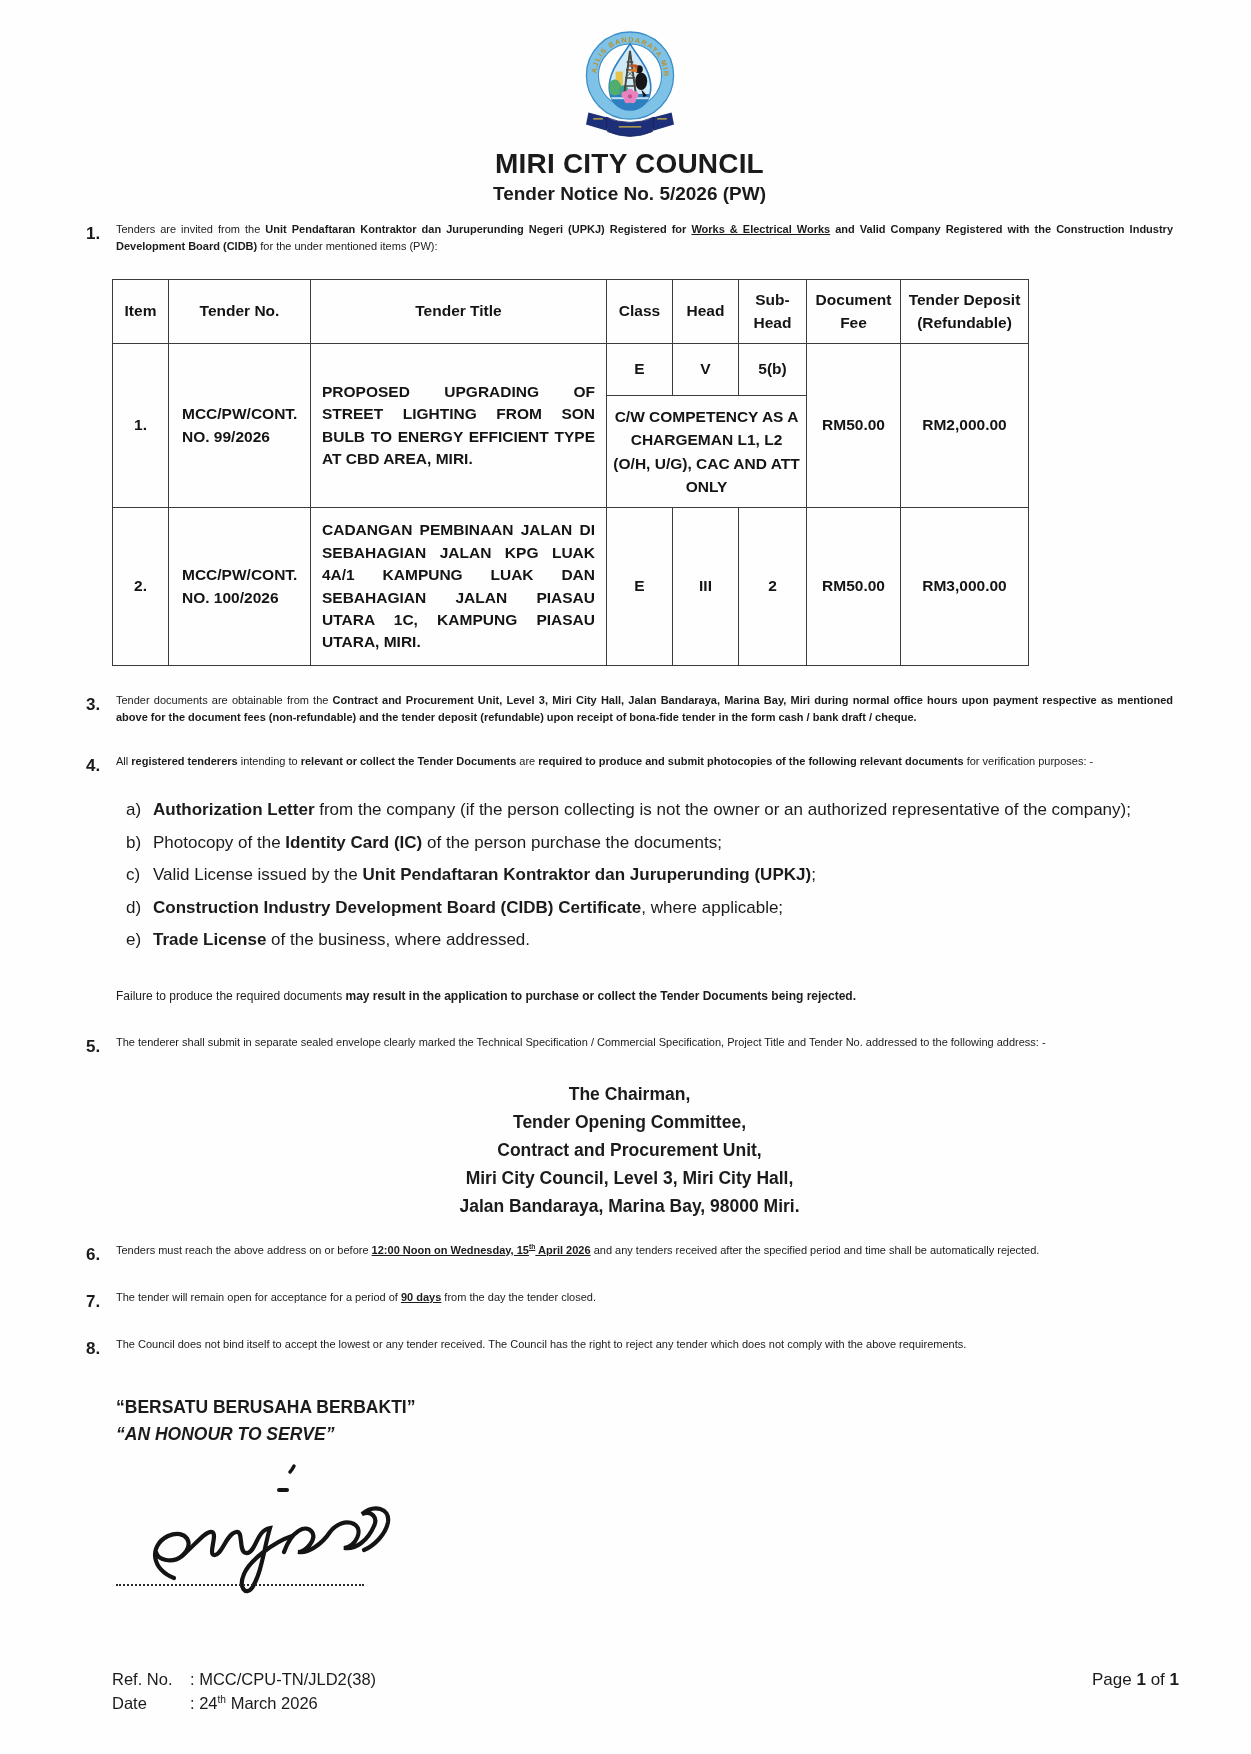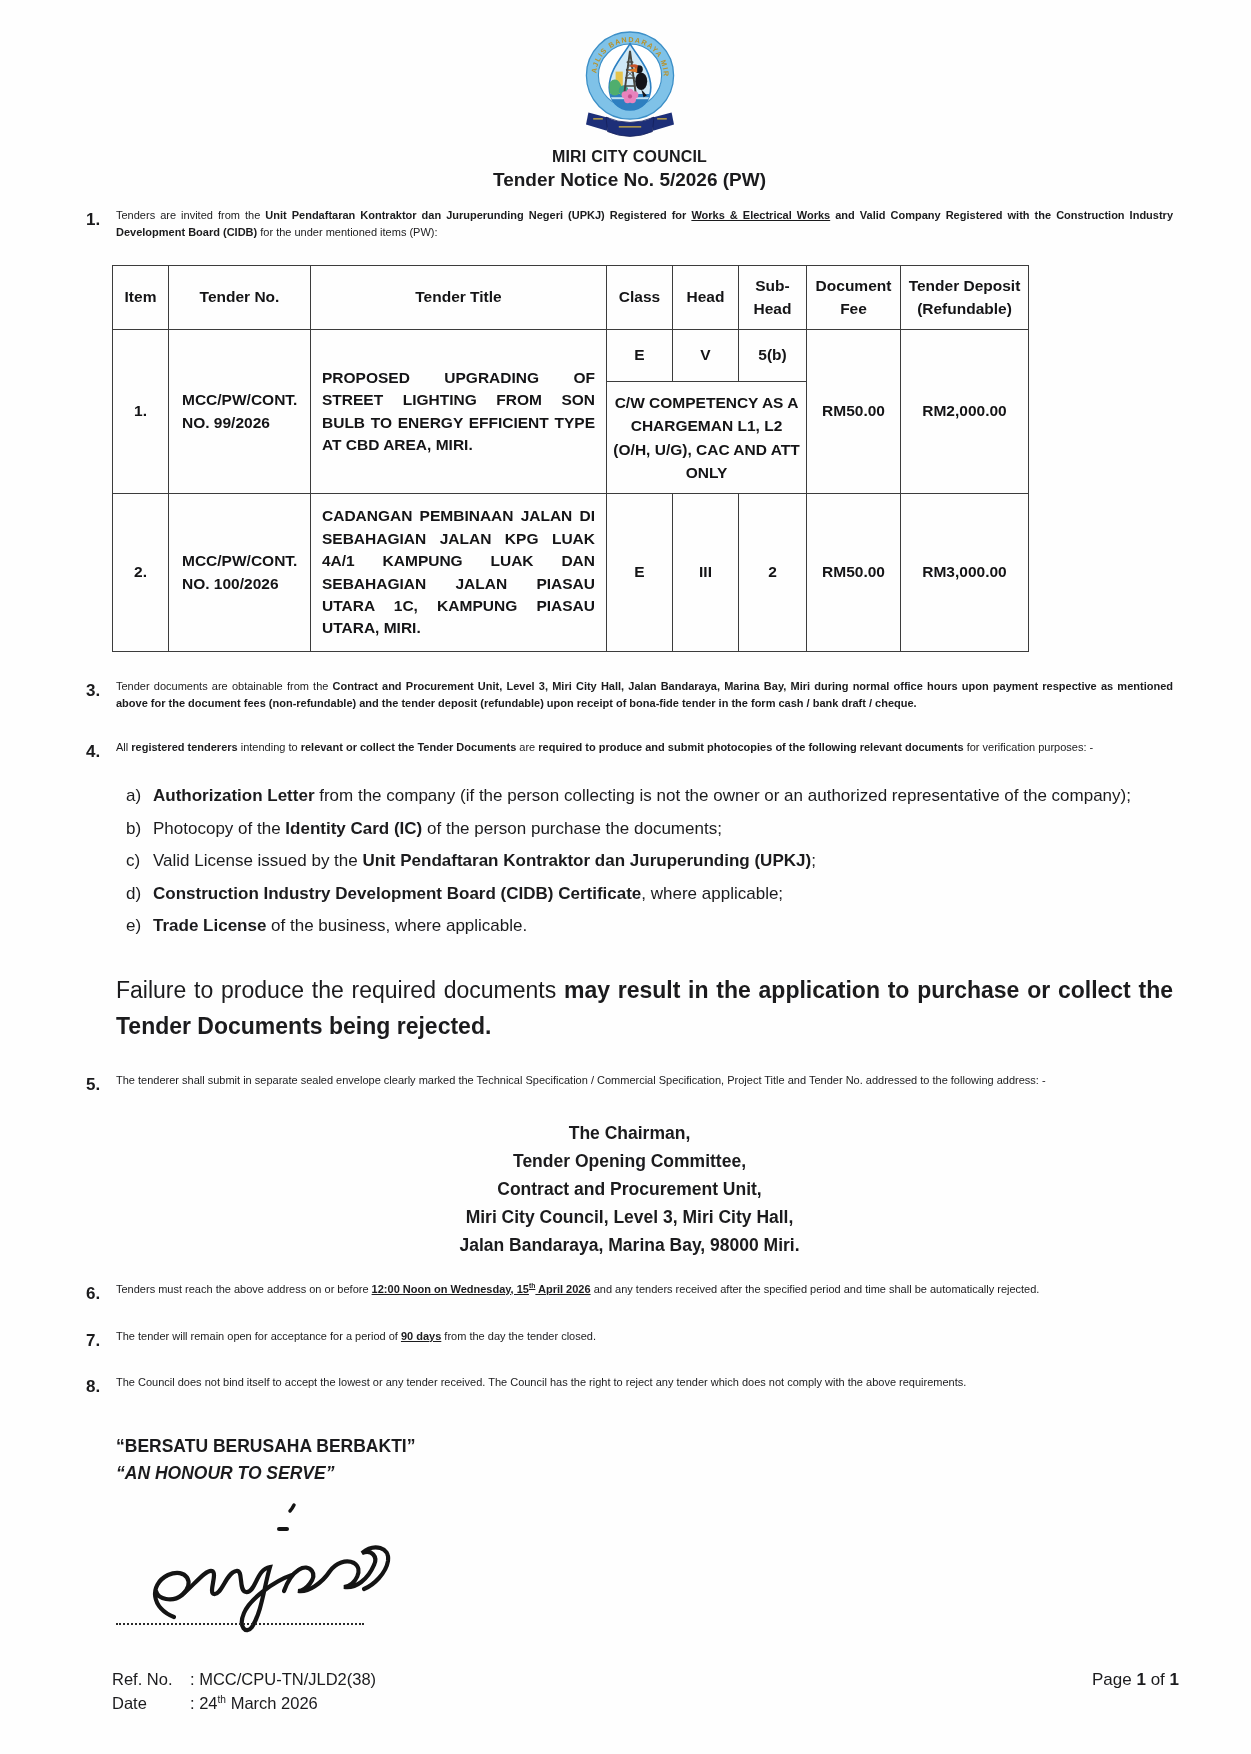--- a/index.html
+++ b/index.html
@@ -11,21 +11,21 @@
     margin:0 auto;
     background:#fefefe;
     color:#1b1b1d;
     overflow:hidden;
   }
   .content { padding:30px 78px 0 86px; }
 
   
   .crest-wrap { text-align:center; }
   .crest { display:inline-block; }
-  .org-name { text-align:center; font-weight:bold; font-size:16px; letter-spacing:.2px; margin-top:2px; }
+  .org-name { text-align:center; font-weight:bold; font-size:28px; letter-spacing:.2px; margin-top:2px; }
   .notice-title { text-align:center; font-weight:bold; font-size:19px; margin-top:3px; }
 
   
   .clause { display:flex; margin-top:23px; }
   .clause .num { flex:0 0 30px; font-weight:bold; font-size:17px; line-height:1.55; }
   .clause .body { flex:1; font-size:11px; line-height:1.55; text-align:justify; }
 
   
   .tender-table { border-collapse:collapse; margin:24px 0 0 26px; width:916px; table-layout:fixed; }
   .tender-table th, .tender-table td {
@@ -39,21 +39,21 @@
   .col-fee{width:94px}.col-dep{width:128px}
   td.cell-title { text-align:justify; padding:10px 11px;margin-left:32px; }
   td.cell-no { text-align:left; padding-left:13px; }
   td.cell-competency { line-height:1.5; }
 
   
   .subitem { display:flex; margin:7px 0 0 40px; }
   .subitem .letter { flex:0 0 27px; font-size:17px; line-height:1.5; }
   .subitem .body { flex:1; font-size:17px; line-height:1.5; text-align:justify; }
 
-  .plain-para { margin:30px 0 0 30px; font-size:23px; line-height:1.55; text-align:justify; }
+  .plain-para { margin:30px 0 0 30px; font-size:12px; line-height:1.55; text-align:justify; }
 
   
   .address-block { margin-top:20px; text-align:center; font-weight:bold; font-size:17.5px; line-height:1.6; }
 
   
   .motto { margin:32px 0 0 30px; font-weight:bold; font-size:17.5px; line-height:1.55; }
   .motto .line2 { font-style:italic; }
 
   
   .signature { margin:12px 0 0 30px; position:relative; height:188px; }
@@ -211,21 +211,21 @@
     <div class="subitem">
       <div class="letter">c)</div>
       <div class="body"><span>Valid License issued by the </span><span style="font-weight: bold;">Unit Pendaftaran Kontraktor dan Juruperunding (UPKJ)</span><span>;</span></div>
     </div>
     <div class="subitem">
       <div class="letter">d)</div>
       <div class="body"><span style="font-weight: bold;">Construction Industry Development Board (CIDB) Certificate</span><span>, where applicable;</span></div>
     </div>
     <div class="subitem">
       <div class="letter">e)</div>
-      <div class="body"><span style="font-weight: bold;">Trade License</span><span> of the business, where applicable.</span></div>
+      <div class="body"><span style="font-weight: bold;">Trade License</span><span> of the business, where addressed.</span></div>
     </div>
 
     <div class="plain-para" style="margin-top:34px;"><span>Failure to produce the required documents </span><span style="font-weight: bold;">may result in the application to purchase or collect the Tender Documents being rejected.</span></div>
 
     <div class="clause" style="margin-top:28px;">
       <div class="num">5.</div>
       <div class="body"><span>The tenderer shall submit in separate sealed envelope clearly marked the Technical Specification / Commercial Specification, Project Title and Tender No. addressed to the following address: -</span></div>
     </div>
 
     <div class="address-block">

